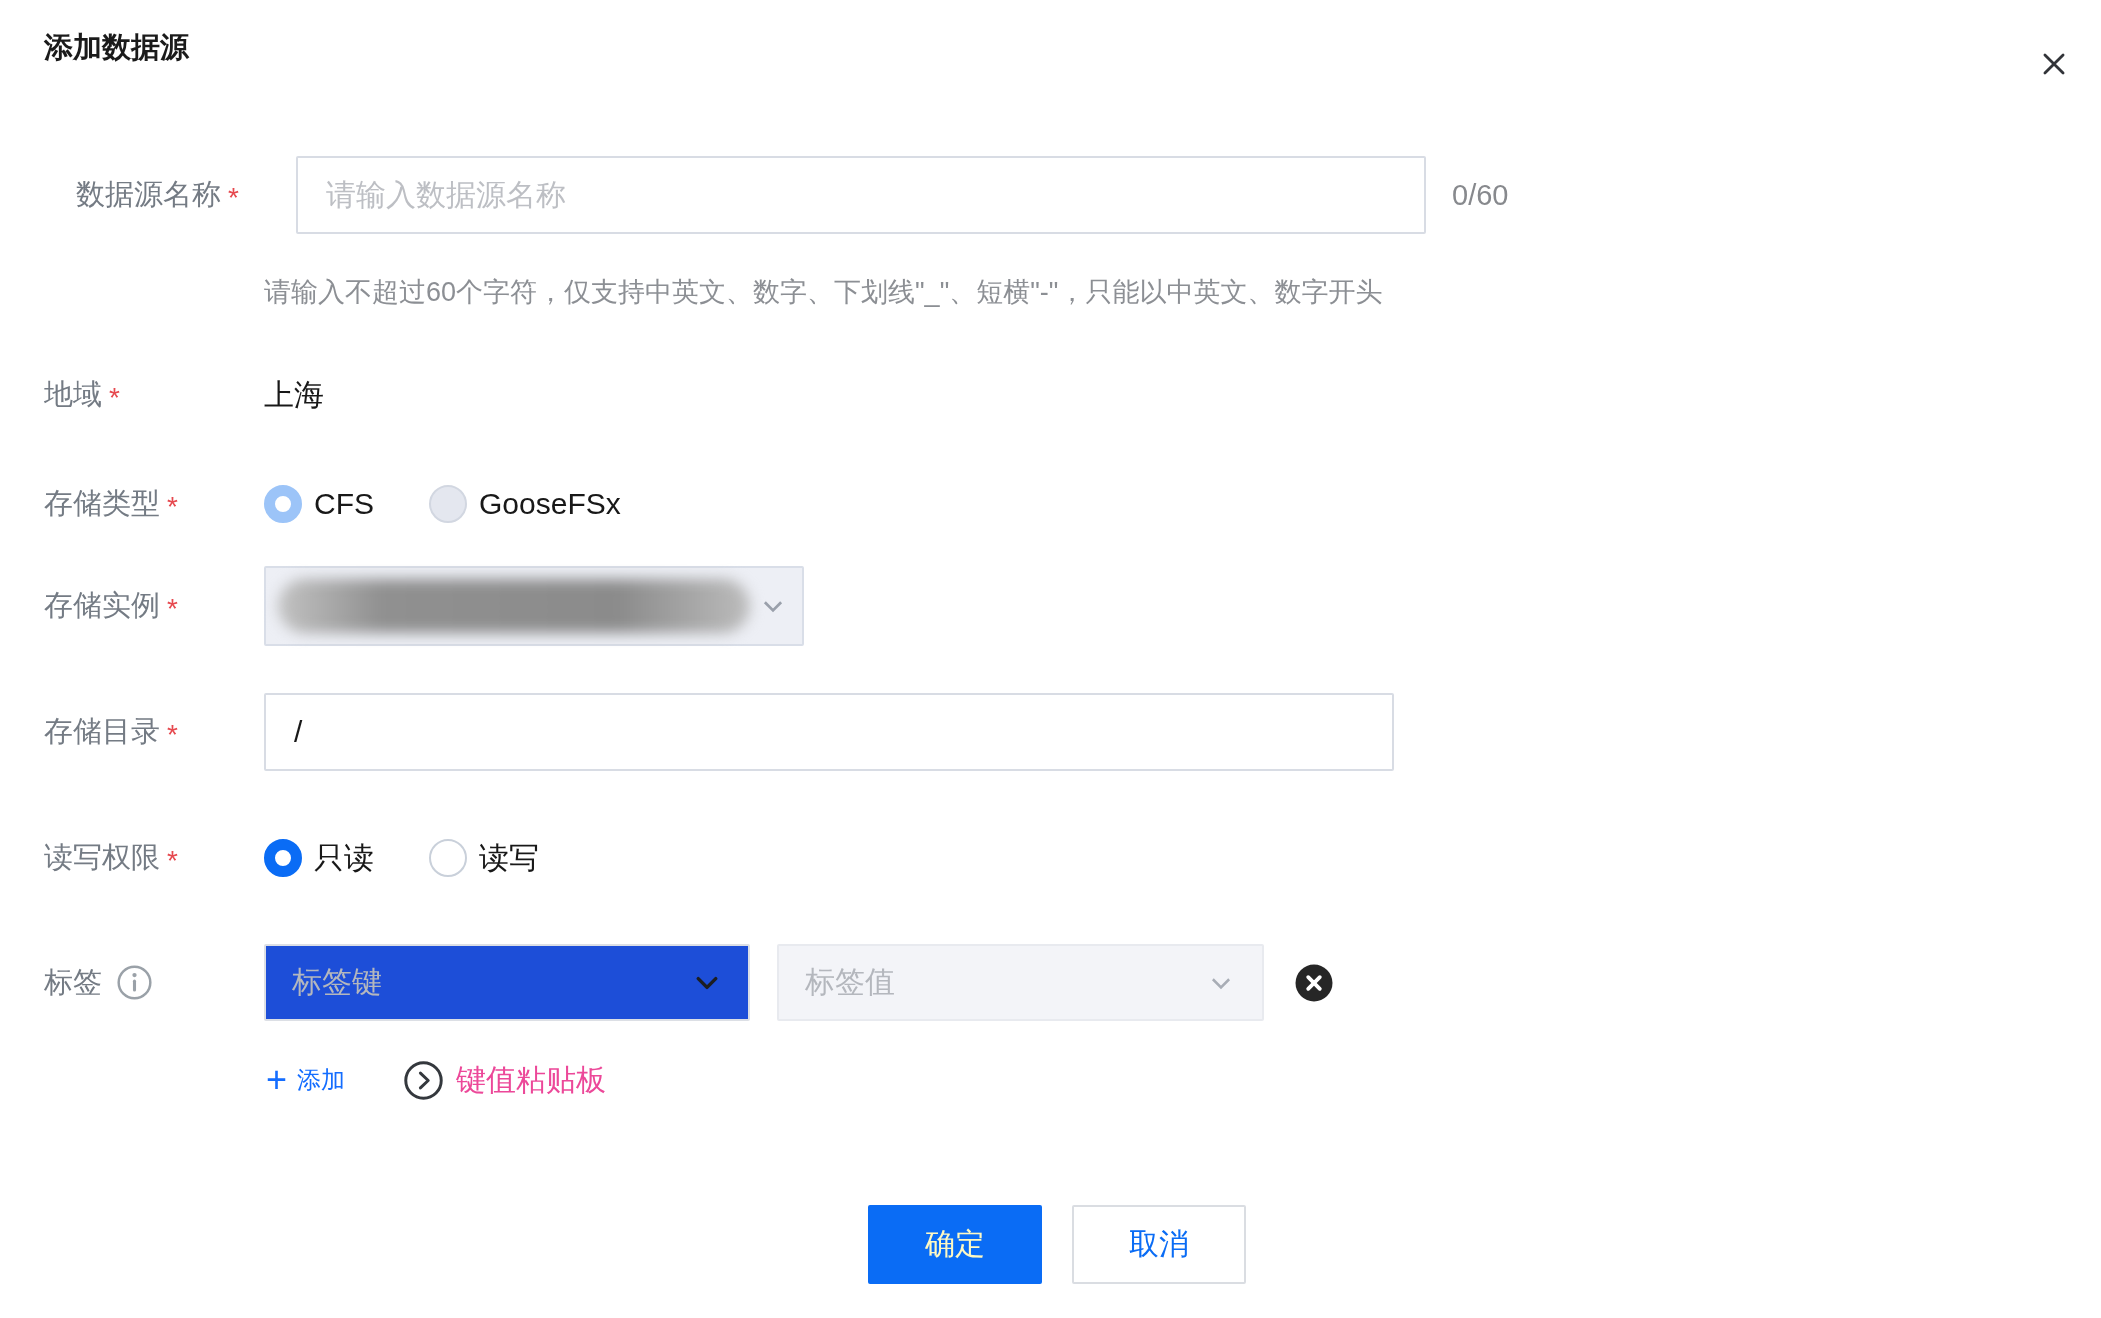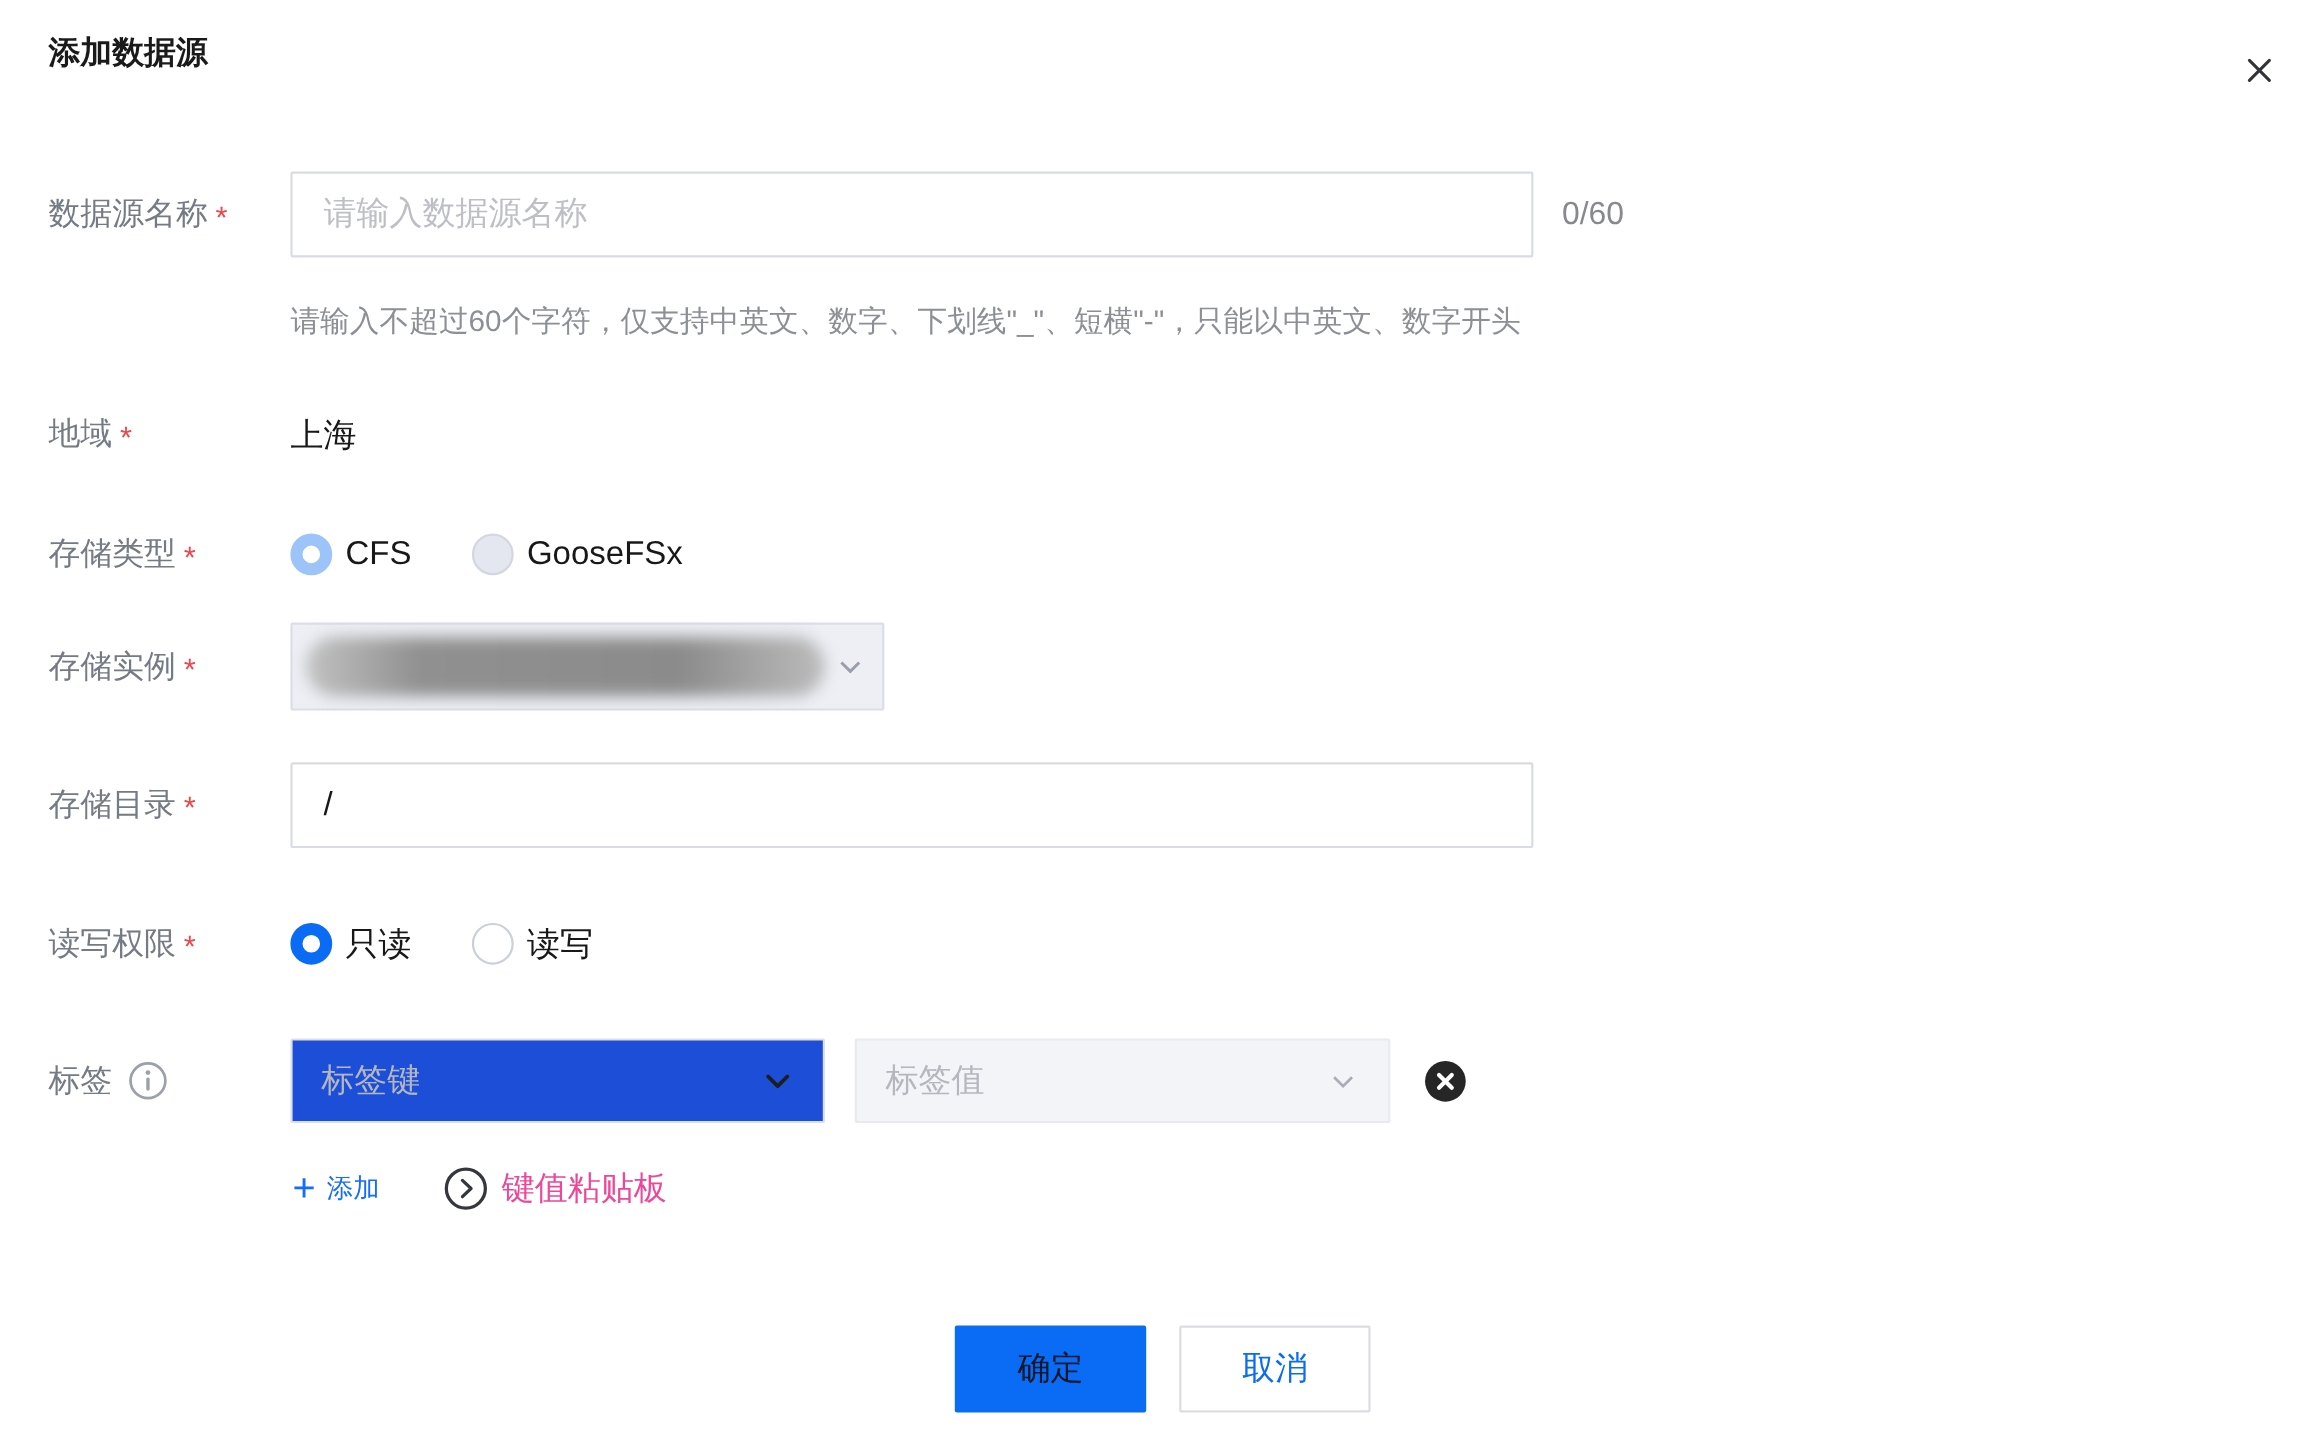--- a/index.html
+++ b/index.html
@@ -60,39 +60,39 @@
   .paste-link{display:flex;align-items:center;margin-left:58px;color:#ec4899;cursor:pointer;}
   .paste-link .ico{margin-right:12px;display:flex;}
   .paste-text{font-size:30px;}
 
   .info-ico{margin-left:14px;display:flex;cursor:pointer;}
 
   
   .footer{position:absolute;left:868px;top:1205px;display:flex;gap:30px;}
   .btn{width:174px;height:79px;box-sizing:border-box;display:flex;align-items:center;justify-content:center;
        font-size:30px;border-radius:2px;cursor:pointer;border:none;font-family:inherit;}
-  .btn-primary{background:#0a6cf5;color:#0f172a;}
+  .btn-primary{background:#0a6cf5;color:#fef9c3;}
   .btn-default{background:#ffffff;color:#0a6cf5;border:2px solid #dadde2;}
 </style>
 </head>
 <body>
 
 <div class="dialog">
 
   <div class="dlg-title">添加数据源</div>
 
   <button class="close-btn">
     <span style="display:flex;">
       <svg width="32" height="32" viewBox="0 0 24 24">
           <path d="M5.2 5.2 L18.8 18.8 M18.8 5.2 L5.2 18.8" stroke="#323439" stroke-width="2.1" fill="none" stroke-linecap="round"></path>
         </svg>
     </span>
   </button>
 
-  <div class="row" style="top:161px;height:68px;">
+  <div class="row" style="top:161px;height:68px;margin-left:32px;">
     <div class="flabel">
       <span>数据源名称</span>
       <span class="star">*</span>
     </div>
     <input class="text-input" type="text" placeholder="请输入数据源名称" style="">
     <span class="char-counter">0/60</span>
   </div>
   <div class="help-text">请输入不超过60个字符，仅支持中英文、数字、下划线"_"、短横"-"，只能以中英文、数字开头</div>
 
   <div class="row" style="top:374px;height:42px;">

